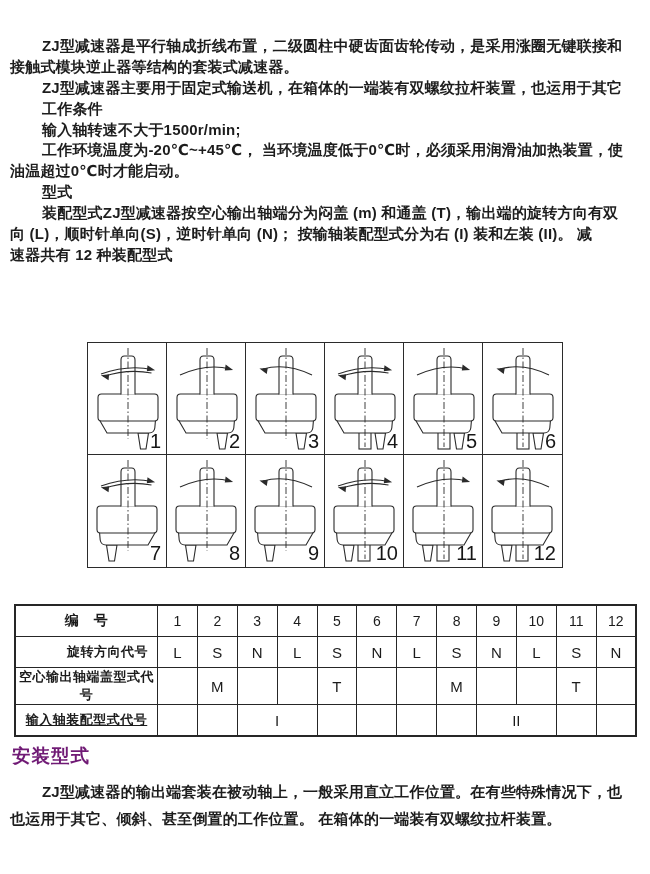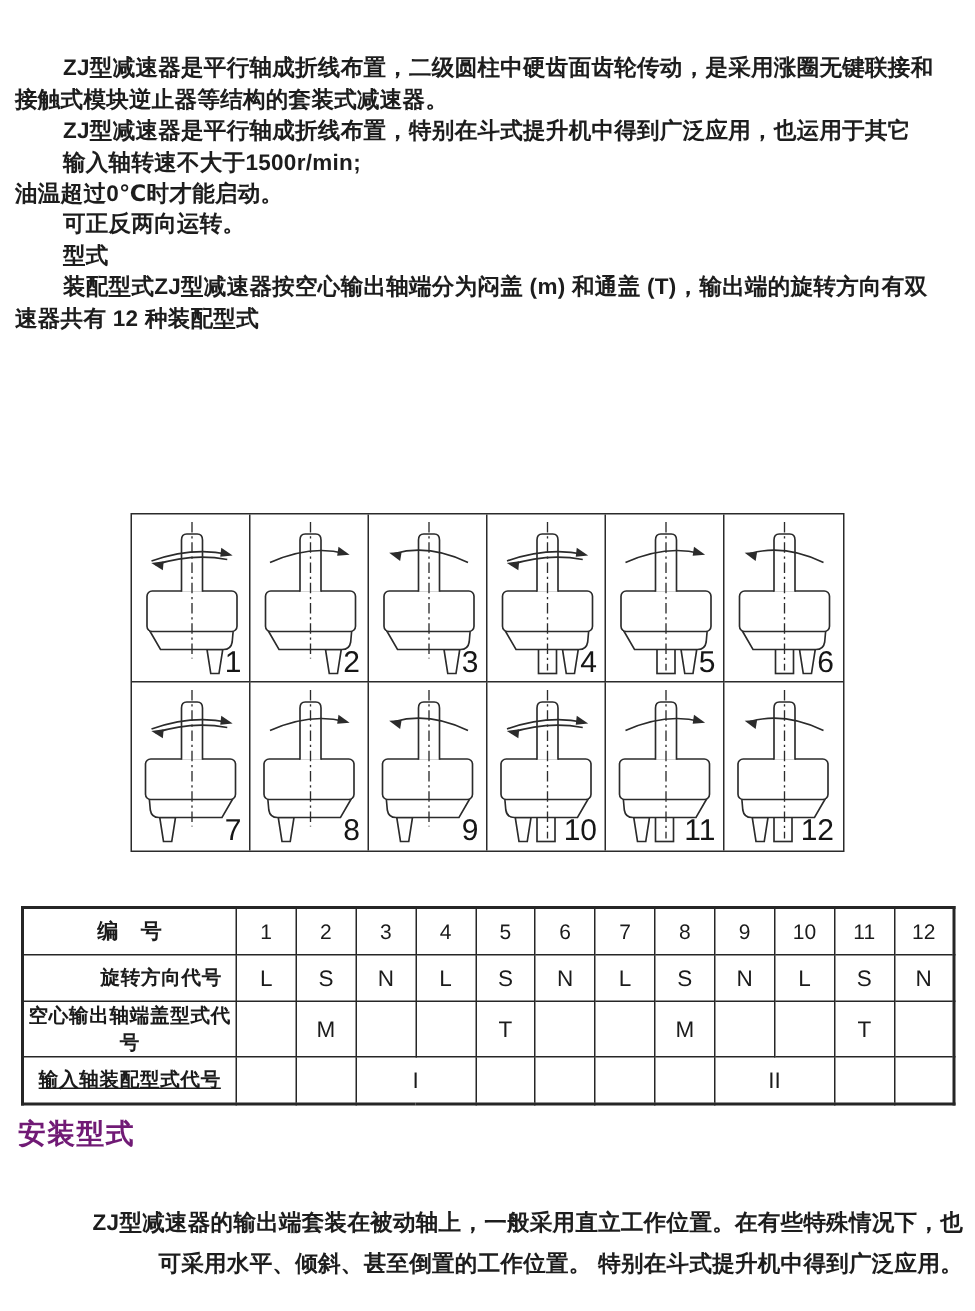--- a/index.html
+++ b/index.html
@@ -11,21 +11,21 @@
   .page{position:relative;width:650px;height:874px;overflow:hidden;background:#fff;}
 
   
   .textblock{position:absolute;left:10px;width:632px;}
   .tline{
     height:20.9px;line-height:20.9px;font-size:15px;font-weight:600;
     white-space:nowrap;letter-spacing:0.2px;color:#1d1d1d;
   }
   .tline.indent{padding-left:32px;}
   #intro-lines{top:36px;}
-  #install-lines{top:803px;text-align:right;}
+  #install-lines{top:779px;}
   #install-lines .tline{height:26.5px;line-height:26.5px;}
 
   
   .section-heading{
     position:absolute;left:12px;top:743px;font-size:18.5px;font-weight:800;
     letter-spacing:1px;color:#701a75;
   }
 
   
   .diagram-grid{
@@ -56,26 +56,28 @@
   .code-table tr:first-child td{font-size:14px;}
 </style>
 </head>
 <body>
 
 <div class="page">
 
   <div class="textblock" id="intro-lines">
       <div class="tline indent">ZJ型减速器是平行轴成折线布置，二级圆柱中硬齿面齿轮传动，是采用涨圈无键联接和</div>
       <div class="tline">接触式模块逆止器等结构的套装式减速器。</div>
-      <div class="tline indent">ZJ型减速器是平行轴成折线布置，特别在斗式提升机中得到广泛应用，也运用于其它</div>
+      <div class="tline indent">ZJ型减速器主要用于固定式输送机，在箱体的一端装有双螺纹拉杆装置，也运用于其它</div>
+      <div class="tline indent">工作条件</div>
       <div class="tline indent">输入轴转速不大于1500r/min;</div>
+      <div class="tline indent">工作环境温度为-20℃~+45℃， 当环境温度低于0℃时，必须采用润滑油加热装置，使</div>
       <div class="tline">油温超过0℃时才能启动。</div>
-      <div class="tline indent">可正反两向运转。</div>
       <div class="tline indent">型式</div>
       <div class="tline indent">装配型式ZJ型减速器按空心输出轴端分为闷盖 (m) 和通盖 (T)，输出端的旋转方向有双</div>
+      <div class="tline">向 (L)，顺时针单向(S)，逆时针单向 (N)； 按输轴装配型式分为右 (I) 装和左装 (II)。 减</div>
       <div class="tline">速器共有 12 种装配型式</div>
     </div>
 
   <div class="diagram-grid" id="diagram-grid">
       <div class="dcell"><svg width="79" height="112" viewBox="0 0 79 112">
           <g>
             <path d="M50 90 L52.5 106 L58 106 L60.5 90 Z" fill="#ffffff" stroke="#2b2b2b" stroke-width="1.1"></path>
             <path d="M11.5 77 L19 90 L61 90 Q66 90 66.8 85 L67.5 77 Z" fill="#ffffff" stroke="#2b2b2b" stroke-width="1.1"></path>
             <rect x="10" y="51" width="60" height="27" rx="3.5" fill="#ffffff" stroke="#2b2b2b" stroke-width="1.1"></rect>
           </g>
@@ -293,16 +295,16 @@
           <td></td>
           <td></td>
         </tr>
       </tbody>
   </table>
 
   <div class="section-heading">安装型式</div>
 
   <div class="textblock" id="install-lines">
       <div class="tline indent">ZJ型减速器的输出端套装在被动轴上，一般采用直立工作位置。在有些特殊情况下，也</div>
-      <div class="tline">可采用水平、倾斜、甚至倒置的工作位置。 特别在斗式提升机中得到广泛应用。</div>
+      <div class="tline">也运用于其它、倾斜、甚至倒置的工作位置。 在箱体的一端装有双螺纹拉杆装置。</div>
     </div>
 
 </div>
 
 </body></html>

